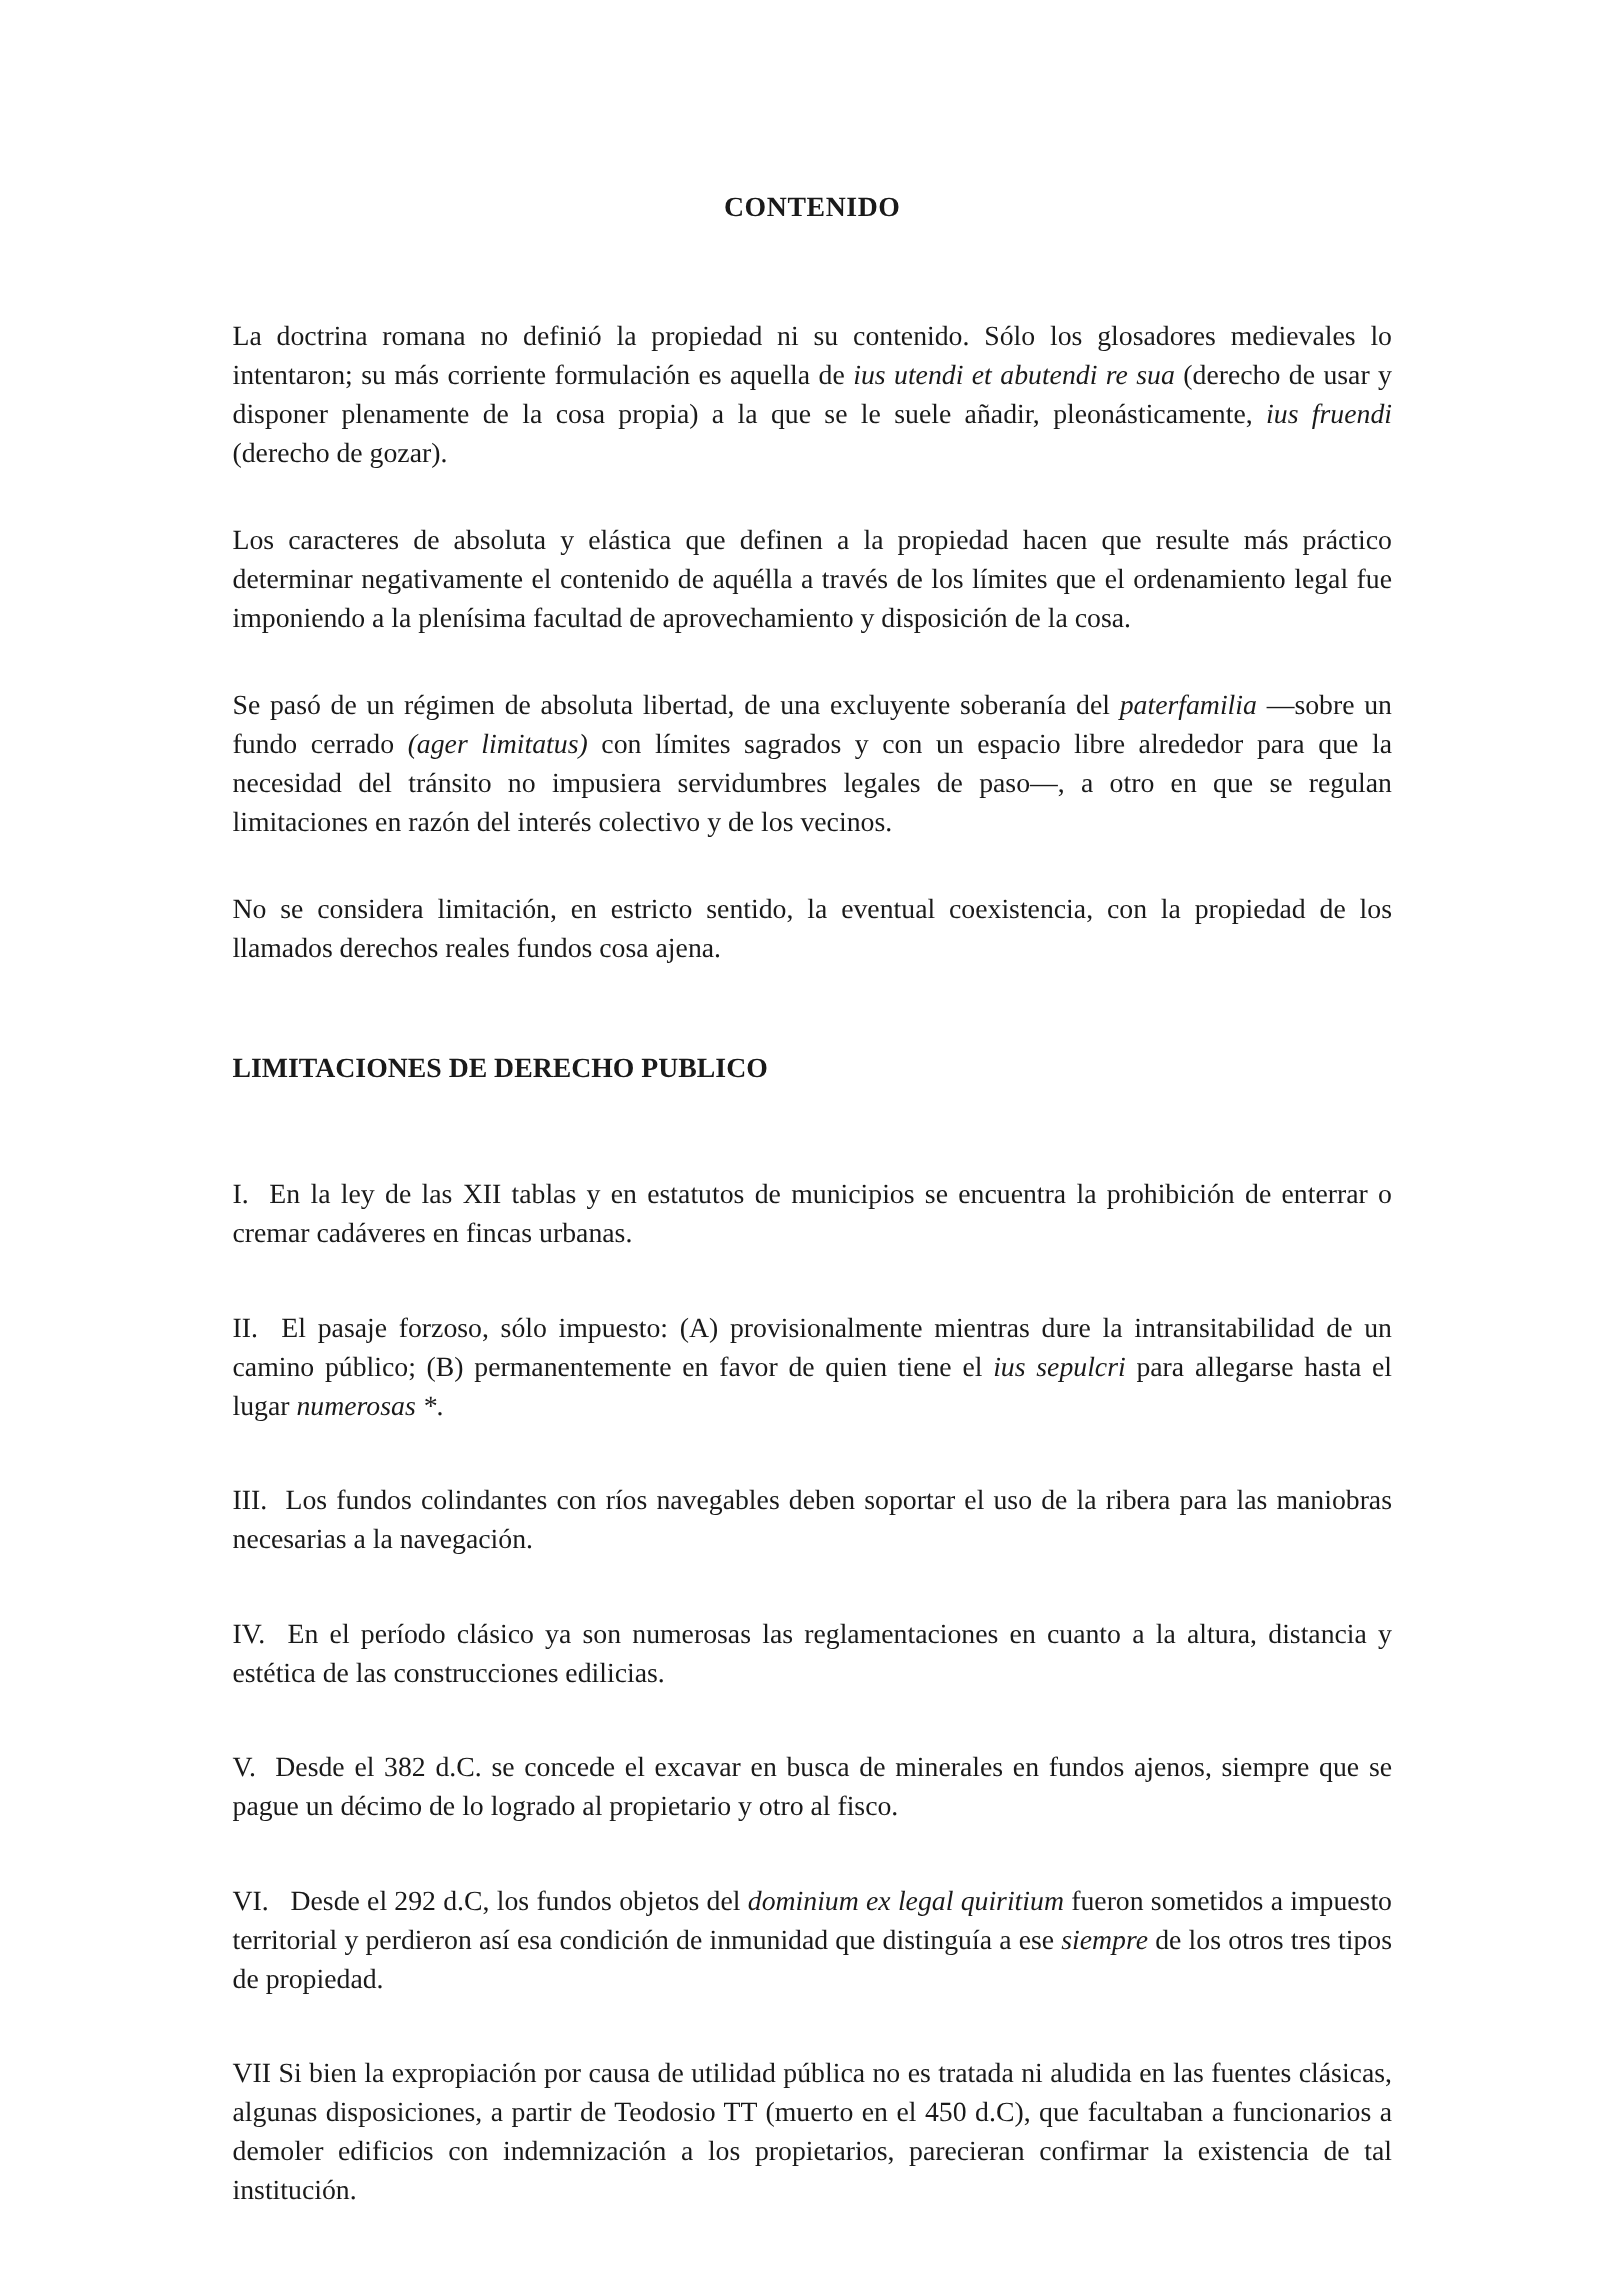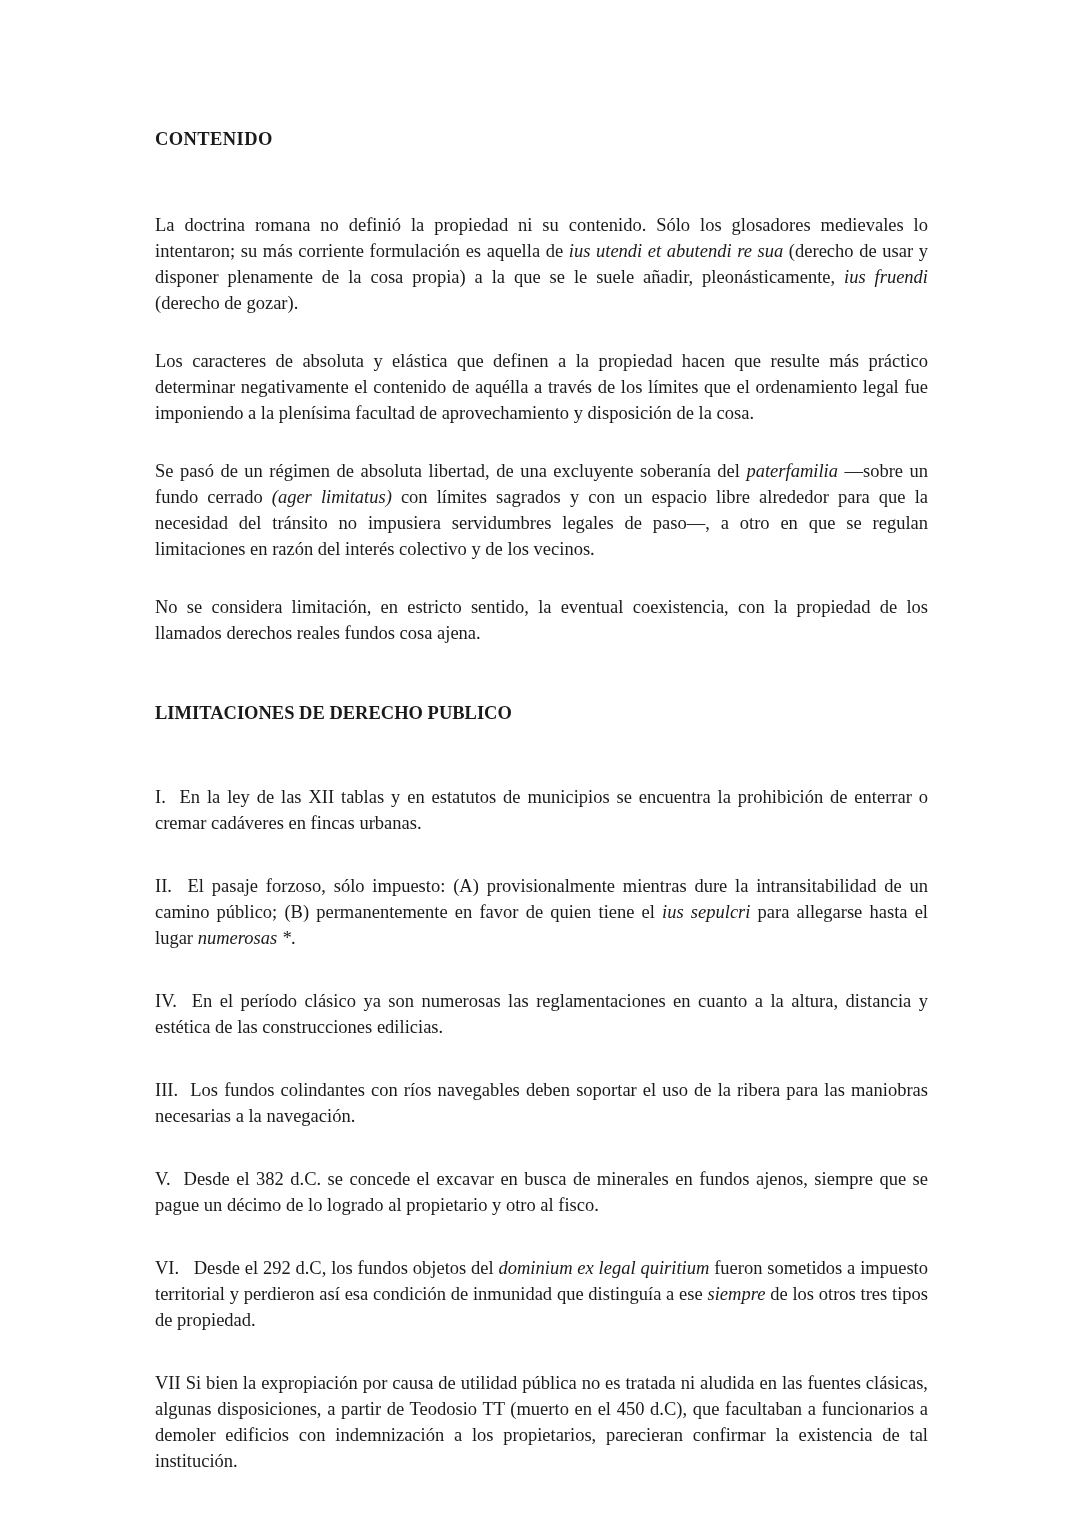--- a/index.html
+++ b/index.html
@@ -12,20 +12,21 @@
     min-height: 1528px;
     box-sizing: border-box;
     padding: 126px 152px 70px 155px;
     background: #ffffff;
     color: #1a1a1a;
     font-family: "Liberation Serif", "DejaVu Serif", serif;
     font-size: 18.5px;
     line-height: 26px;
   }
   .doc-title {
+    text-align: center;
     font-weight: bold;
     letter-spacing: 0.4px;
     margin: 0 0 60px 0;
   }
   .para {
     text-align: justify;
     margin: 0 0 32px 0;
   }
   .section-heading {
     font-weight: bold;
@@ -48,19 +49,19 @@
 
   <p class="para"><span>La doctrina romana no definió la propiedad ni su contenido. Sólo los glosadores medievales lo intentaron; su más corriente formulación es aquella de </span><span class="italic">ius utendi et abutendi re sua</span><span> (derecho de usar y disponer plenamente de la cosa propia) a la que se le suele añadir, pleonásticamente, </span><span class="italic">ius fruendi</span><span> (derecho de gozar).</span></p>
   <p class="para"><span>Los caracteres de absoluta y elástica que definen a la propiedad hacen que resulte más práctico determinar negativamente el contenido de aquélla a través de los límites que el ordenamiento legal fue imponiendo a la plenísima facultad de aprovechamiento y disposición de la cosa.</span></p>
   <p class="para"><span>Se pasó de un régimen de absoluta libertad, de una excluyente soberanía del </span><span class="italic">paterfamilia</span><span> —sobre un fundo cerrado </span><span class="italic">(ager limitatus)</span><span> con límites sagrados y con un espacio libre alrededor para que la necesidad del tránsito no impusiera servidumbres legales de paso—, a otro en que se regulan limitaciones en razón del interés colectivo y de los vecinos.</span></p>
   <p class="para"><span>No se considera limitación, en estricto sentido, la eventual coexistencia, con la propiedad de los llamados derechos reales fundos cosa ajena.</span></p>
 
   <div class="section-heading">LIMITACIONES DE DERECHO PUBLICO</div>
 
   <p class="item"><span>I.&nbsp; En la ley de las XII tablas y en estatutos de municipios se encuentra la prohibición de enterrar o cremar cadáveres en fincas urbanas.</span></p>
   <p class="item"><span>II.&nbsp; El pasaje forzoso, sólo impuesto: (A) provisionalmente mientras dure la intransitabilidad de un camino público; (B) permanentemente en favor de quien tiene el </span><span class="italic">ius sepulcri</span><span> para allegarse hasta el lugar </span><span class="italic">numerosas *</span><span>.</span></p>
+  <p class="item"><span>III.&nbsp; Los fundos colindantes con ríos navegables deben soportar el uso de la ribera para las maniobras necesarias a la navegación.</span></p>
   <p class="item"><span>IV.&nbsp; En el período clásico ya son numerosas las reglamentaciones en cuanto a la altura, distancia y estética de las construcciones edilicias.</span></p>
-  <p class="item"><span>III.&nbsp; Los fundos colindantes con ríos navegables deben soportar el uso de la ribera para las maniobras necesarias a la navegación.</span></p>
   <p class="item"><span>V.&nbsp; Desde el 382 d.C. se concede el excavar en busca de minerales en fundos ajenos, siempre que se pague un décimo de lo logrado al propietario y otro al fisco.</span></p>
   <p class="item"><span>VI.&nbsp;&nbsp; Desde el 292 d.C, los fundos objetos del </span><span class="italic">dominium ex legal quiritium</span><span> fueron sometidos a impuesto territorial y perdieron así esa condición de inmunidad que distinguía a ese </span><span class="italic">siempre</span><span> de los otros tres tipos de propiedad.</span></p>
   <p class="item"><span>VII Si bien la expropiación por causa de utilidad pública no es tratada ni aludida en las fuentes clásicas, algunas disposiciones, a partir de Teodosio TT (muerto en el 450 d.C), que facultaban a funcionarios a demoler edificios con indemnización a los propietarios, parecieran confirmar la existencia de tal institución.</span></p>
 
 </div>
 
 </body></html>

